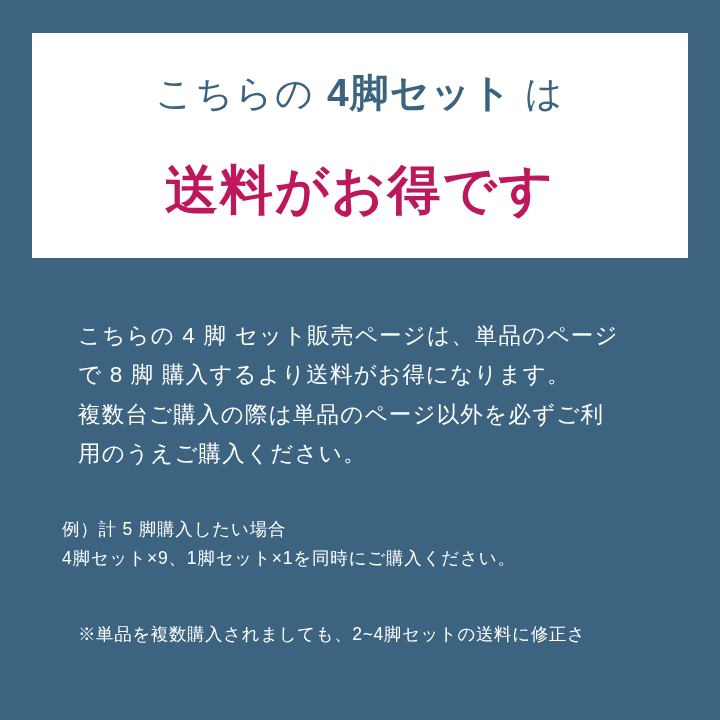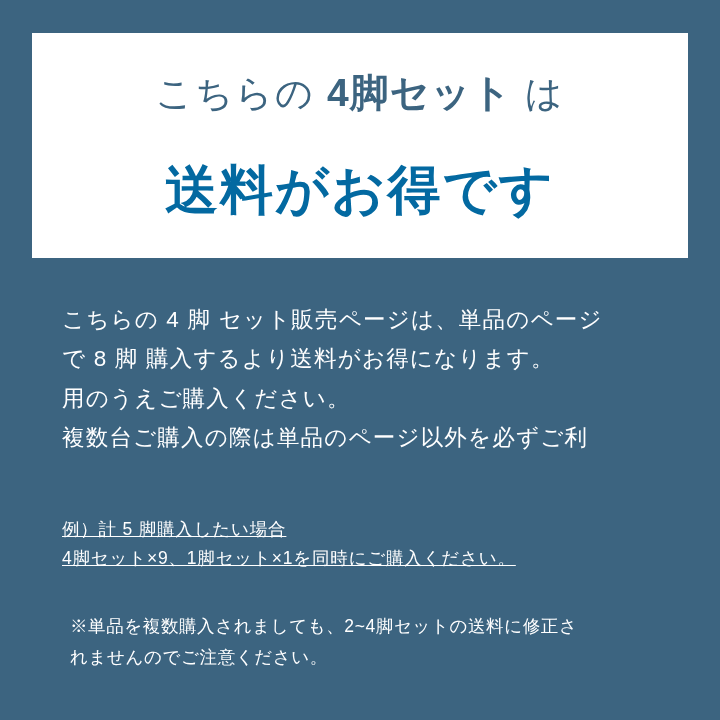--- a/index.html
+++ b/index.html
@@ -42,61 +42,60 @@
     line-height: 1.2;
     white-space: nowrap;
     margin-bottom: 12px;
   }
   .headline-line1 .emph {
     font-weight: bold;
     font-size: 39px;
     letter-spacing: 1px;
   }
   .headline-line2 {
-    color: #0369a1;
+    color: #be185d;
     font-size: 53px;
     font-weight: bold;
     letter-spacing: 2px;
     line-height: 1.15;
     white-space: nowrap;
   }
   .body-block {
     position: absolute;
     left: 62px;
     top: 300px;
     width: 600px;
     color: #ffffff;
   }
   .para-main {
     font-size: 22.5px;
     line-height: 1.75;
     letter-spacing: 1.2px;
-    margin: 0;
+    margin: 16px;
     font-weight: normal;
   }
   .para-main div {
     white-space: nowrap;
   }
   .para-example {
     margin: 0;
     position: absolute;
     left: 62px;
     top: 515px;
     width: 610px;
     color: #ffffff;
     font-size: 17.5px;
     line-height: 1.65;
     letter-spacing: 0.8px;
-    text-decoration: underline;
   }
   .para-example div {
     white-space: nowrap;
   }
   .para-note {
-    margin: 8px;
+    margin: 16px;
     position: absolute;
     left: 62px;
     top: 603px;
     width: 605px;
     color: #ffffff;
     font-size: 17.5px;
     line-height: 1.75;
     letter-spacing: 0.6px;
   }
   .para-note div {
@@ -110,28 +109,27 @@
 
   <div class="headline-card">
     <div class="headline-line1"><span>こちらの </span><span class="emph">4脚セット</span><span> は</span></div>
     <div class="headline-line2">送料がお得です</div>
   </div>
 
   <div class="body-block">
     <div class="para-main">
       <div>こちらの 4 脚 セット販売ページは、単品のページ</div>
       <div>で 8 脚 購入するより送料がお得になります。</div>
+      <div>複数台ご購入の際は単品のページ以外を必ずご利</div>
       <div>用のうえご購入ください。</div>
-      <div>複数台ご購入の際は単品のページ以外を必ずご利</div>
     </div>
   </div>
 
   <div class="para-example">
     <div>例）計 5 脚購入したい場合</div>
     <div>4脚セット×9、1脚セット×1を同時にご購入ください。</div>
   </div>
 
   <div class="para-note">
     <div>※単品を複数購入されましても、2~4脚セットの送料に修正さ</div>
-    <div>れませんのでご注意ください。</div>
   </div>
 
 </div>
 
 </body></html>

